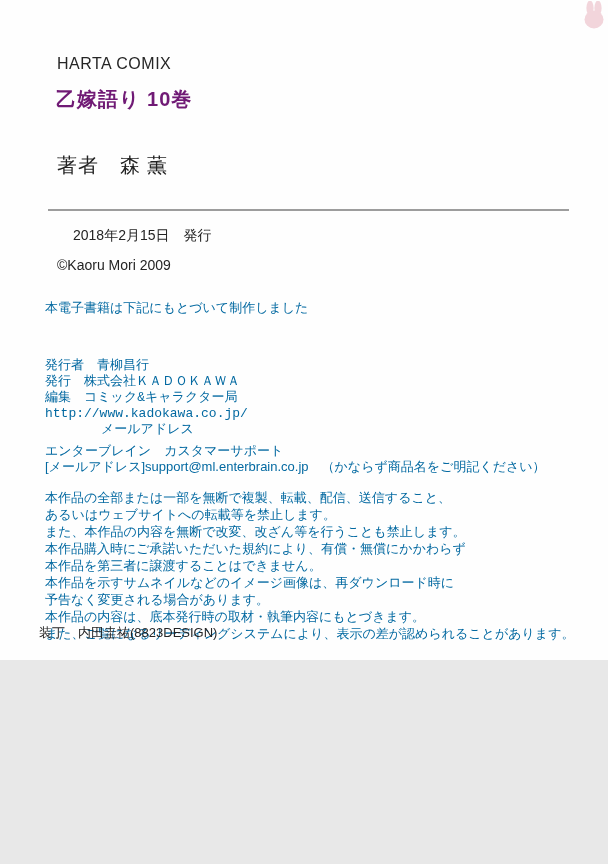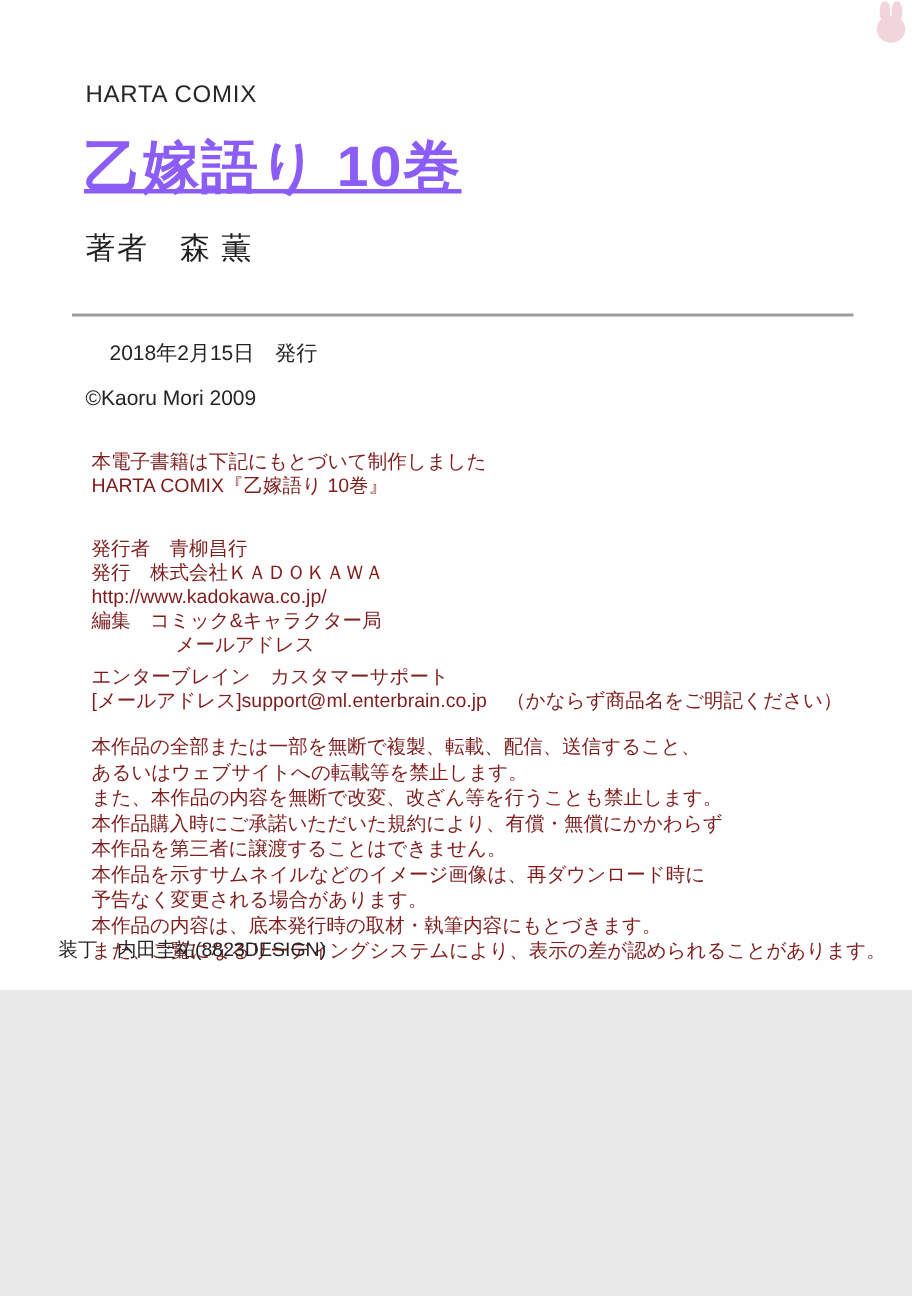--- a/index.html
+++ b/index.html
@@ -31,36 +31,36 @@
     font-size: 16px;
     font-weight: 500;
     letter-spacing: 0.5px;
     color: #262626;
   }
 
   .title {
     position: absolute;
     top: 86px;
     left: 56px;
-    font-size: 38px;
+    font-size: 20px;
     font-weight: 600;
     letter-spacing: 1px;
-    color: #8b5cf6;
-    text-decoration: underline;
+    color: #701a75;
   }
 
   .author {
     position: absolute;
     top: 152px;
     left: 57px;
     font-size: 20px;
     font-weight: 500;
     letter-spacing: 1px;
     color: #222;
     white-space: pre-wrap;
+    font-family: Liberation Serif, serif;
   }
 
   .divider {
     position: absolute;
     top: 209px;
     left: 48px;
     width: 521px;
     height: 0;
     border: none;
     border-top: 2px solid #9d9d9d;
@@ -76,25 +76,25 @@
   }
 
   .copyright {
     position: absolute;
     top: 257px;
     left: 57px;
     font-size: 14px;
     color: #242424;
   }
 
-  .block { position: absolute; left: 61px; font-size: 13px; color: #7f1d1d; }
+  .block { position: absolute; left: 45px; font-size: 13px; color: #0369a1; }
   .block .line { line-height: 16px; white-space: pre-wrap; }
 
   .source-note { top: 300px; }
-  .publisher   { top: 358px; }
+  .publisher   { top: 358px; font-family: Liberation Mono, monospace; }
   
   .publisher .line:nth-child(5) { padding-left: 56px; }
   .support     { top: 443px; }
   .legal       { top: 489px; }
   .legal .line { line-height: 17px; }
 
   .design-line {
     position: absolute;
     top: 624px;
     left: 39px;
@@ -123,28 +123,27 @@
   <div class="author">著者　森 薫</div>
 
   <hr class="divider">
 
   <div class="pub-date">2018年2月15日　発行</div>
 
   <div class="copyright">©Kaoru Mori 2009</div>
 
   <div class="block source-note">
       <div class="line">本電子書籍は下記にもとづいて制作しました</div>
-      <div class="line">HARTA COMIX『乙嫁語り 10巻』</div>
     </div>
 
   <div class="block publisher">
       <div class="line">発行者　青柳昌行</div>
       <div class="line">発行　株式会社ＫＡＤＯＫＡＷＡ</div>
+      <div class="line">編集　コミック&amp;キャラクター局</div>
       <div class="line">http://www.kadokawa.co.jp/</div>
-      <div class="line">編集　コミック&amp;キャラクター局</div>
       <div class="line">メールアドレス</div>
     </div>
 
   <div class="block support">
       <div class="line">エンターブレイン　カスタマーサポート</div>
       <div class="line">[メールアドレス]support@ml.enterbrain.co.jp　（かならず商品名をご明記ください）</div>
     </div>
 
   <div class="block legal">
       <div class="line">本作品の全部または一部を無断で複製、転載、配信、送信すること、</div>

